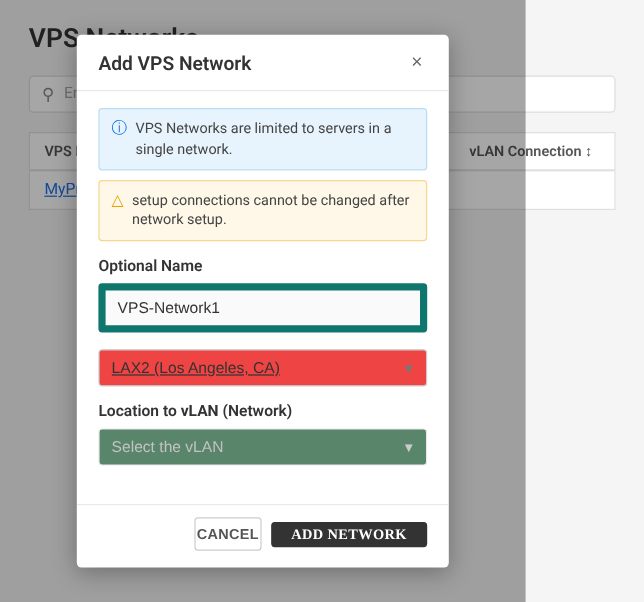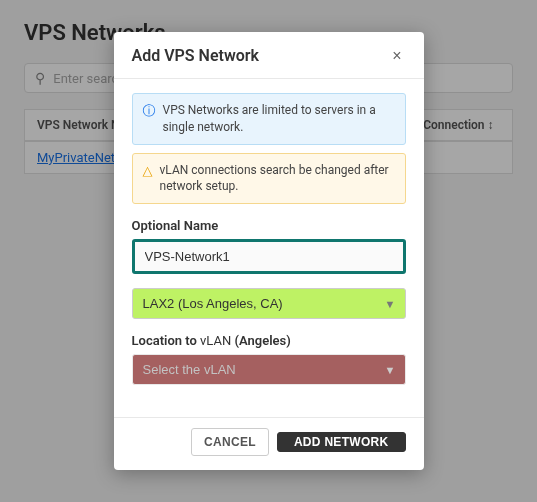--- a/index.html
+++ b/index.html
@@ -78,21 +78,21 @@
     .table-row-bg .cell-link {
       color: #1a73e8;
       text-decoration: underline;
       flex: 1.5;
     }
 
     
     .overlay {
       position: absolute;
       top: 0; left: 0;
-      width: 537px;
+      width: 438px;
       height: 502px;
       background: rgba(0,0,0,0.35);
       display: flex;
       align-items: center;
       justify-content: center;
     }
 
     
     .modal {
       background: #fff;
@@ -176,116 +176,118 @@
       color: #333;
       margin-bottom: 6px;
     }
 
     .field-group {
       margin-bottom: 14px;
     }
 
     .field-input {
       width: 100%;
-      border: 3px solid #0f766e;
+      border: 6px solid #0f766e;
       border-radius: 3px;
       padding: 7px 10px;
       font-size: 13px;
       color: #333;
       background: #fafafa;
       outline: none;
     }
 
     .field-select-wrap {
       position: relative;
     }
 
     .field-select {
       width: 100%;
       border: 1px solid #ccc;
       border-radius: 3px;
       padding: 7px 28px 7px 10px;
       font-size: 13px;
       color: #333;
-      background: #bef264;
+      background: #ef4444;
       appearance: none;
       -webkit-appearance: none;
       cursor: pointer;
       outline: none;
+      text-decoration: underline;
     }
 
     .select-arrow {
       position: absolute;
       right: 10px;
       top: 50%;
       transform: translateY(-50%);
       color: #777;
       pointer-events: none;
       font-size: 11px;
     }
 
     .field-select-disabled {
       width: 100%;
       border: 1px solid #e0e0e0;
       border-radius: 3px;
       padding: 7px 28px 7px 10px;
       font-size: 13px;
       color: #aaa;
-      background: #7f1d1d;
+      background: #14532d;
       appearance: none;
       -webkit-appearance: none;
       cursor: not-allowed;
       outline: none;
     }
 
     
     .vlan-label {
       font-size: 13px;
       font-weight: 600;
       color: #333;
       margin-bottom: 6px;
     }
 
     .vlan-label .vlan-highlight {
-      font-weight: 400;
+      font-weight: 700;
       margin-top: 47px;
     }
 
     
     .modal-footer {
       display: flex;
       justify-content: flex-end;
       align-items: center;
       gap: 8px;
       padding: 10px 18px 14px;
       border-top: 1px solid #e8e8e8;
     }
 
     .btn-cancel {
       background: none;
       border: 1px solid #ccc;
       border-radius: 3px;
-      padding: 6px 12px;
+      padding: 6px 1px;
       font-size: 12px;
       font-weight: 600;
       color: #555;
       cursor: pointer;
       letter-spacing: 0.3px;
     }
 
     .btn-add {
       background: #333;
       border: 1px solid #333;
       border-radius: 3px;
       padding: 2px 16px;
       font-size: 12px;
       font-weight: 600;
       color: #fff;
       cursor: pointer;
       letter-spacing: 0.3px;
+      font-family: Liberation Serif, serif;
     }
   </style>
 </head>
 <body>
 
 <div class="page-bg">
   <h1 class="page-title">VPS Networks</h1>
 
   <div class="search-bar">
     <span class="search-icon-wrap">⚲</span>
@@ -314,42 +316,42 @@
 
     <div class="modal-body">
 
       <div class="info-banner">
         <span class="banner-icon" style="color:#1a73e8;">ⓘ</span>
         <span>VPS Networks are limited to servers in a single network.</span>
       </div>
 
       <div class="warning-banner">
         <span class="banner-icon" style="color:#e8a000;">△</span>
-        <span>vLAN connections search be changed after network setup.</span>
+        <span>setup connections cannot be changed after network setup.</span>
       </div>
 
       <div class="field-group">
         <div class="field-label">Optional Name</div>
         <input class="field-input" type="text" value="VPS-Network1" style="">
       </div>
 
       <div class="field-group">
         <div class="field-select-wrap">
           <select class="field-select">
             <option>LAX2 (Los Angeles, CA)</option>
             <option>NYC1 (New York, NY)</option>
             <option>CHI1 (Chicago, IL)</option>
           </select>
           <span class="select-arrow">▼</span>
         </div>
       </div>
 
       <div class="field-group">
         <div class="vlan-label">
-          <span>Location to </span><span class="vlan-highlight">vLAN</span><span> (Angeles)</span>
+          <span>Location to </span><span class="vlan-highlight">vLAN</span><span> (Network)</span>
         </div>
         <div class="field-select-wrap">
           <select class="field-select-disabled" disabled="">
             <option value="Select the vLAN">Select the vLAN</option>
           </select>
           <span class="select-arrow" style="color:#ccc;">▼</span>
         </div>
       </div>
 
     </div>

